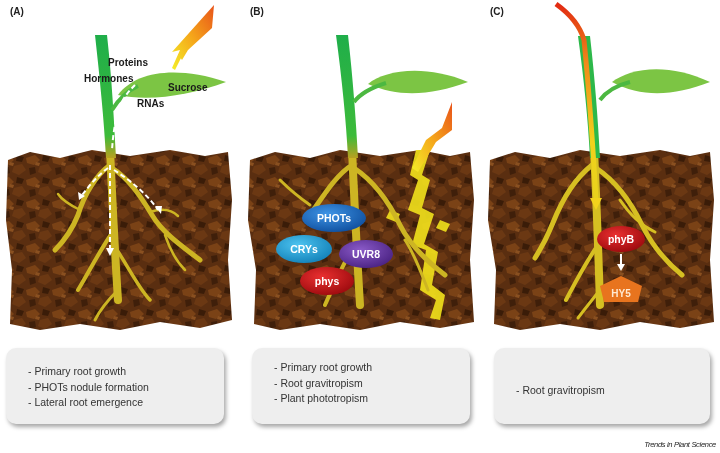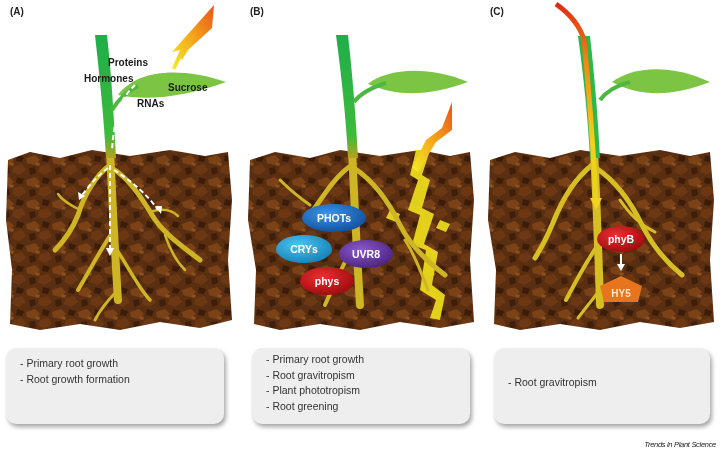--- a/index.html
+++ b/index.html
@@ -2,21 +2,21 @@
 <html><head>
 <meta charset="utf-8">
 <style>
   html, body { margin:0; padding:0; background:#ffffff; }
   body { width:720px; height:453px; position:relative; overflow:hidden; font-family:"Liberation Sans", sans-serif; }
   .panel { position:absolute; top:0; width:240px; height:453px; }
   .panel-label { position:absolute; left:10px; top:6px; font-size:10px; font-weight:bold; color:#222; }
   .scene { position:absolute; left:0; top:0; width:240px; height:340px; }
   .info-box { position:absolute; top:348px; height:76px; background:#eeeeee; border-radius:10px;
               box-shadow: 2px 3px 4px rgba(0,0,0,0.35); padding:8px 14px; box-sizing:border-box; }
-  .info-box ul { list-style:none; margin:0; padding:0; }
+  .info-box ul { list-style:none; margin:8px; padding:0; }
   .info-box li { font-size:10.5px; color:#333; line-height:15.5px; }
   .info-box li::before { content:"- "; }
   .credit { position:absolute; right:4px; bottom:4px; font-size:7.5px; color:#222; letter-spacing:-0.3px;font-style:italic; }
   svg text { font-family:"Liberation Sans", sans-serif; }
 </style>
 </head>
 <body>
 
 <svg width="0" height="0" style="position:absolute">
   <defs>
@@ -99,21 +99,22 @@
 
     <text x="108" y="66" font-size="10" font-weight="bold" fill="#1a1a1a">Proteins</text>
     <text x="84" y="82" font-size="10" font-weight="bold" fill="#1a1a1a">Hormones</text>
     <text x="137" y="107" font-size="10" font-weight="bold" fill="#1a1a1a">RNAs</text>
     <text x="168" y="91" font-size="10" font-weight="bold" fill="#1a1a1a">Sucrose</text>
   </svg>
   <div class="panel-label">(A)</div>
   <div class="info-box" style="left:6px; width:218px; padding-top:8px;">
     <ul>
       <li>Primary root growth</li>
-      <li>Root growth formation</li>
+      <li>PHOTs nodule formation</li>
+      <li>Lateral root emergence</li>
     </ul>
   </div>
 </div>
 
 <div class="panel" style="left:240px;">
   <svg class="scene" viewBox="0 0 240 340">
     <path d="M10 160 L35 152 L70 158 L100 150 L140 156 L180 150 L210 156 L230 152 L234 200 L230 260 L234 322 L200 328 L160 322 L120 330 L80 324 L40 330 L14 324 L16 270 L8 220 Z" fill="url(#soilPat)"></path>
 
     <g fill="#f2e21c" opacity="0.9">
       <path d="M176 150 L170 175 L178 180 L168 210 L180 215 L172 245 L186 250 L180 290 L196 300 L190 318 L200 320 L205 295 L192 285 L198 252 L184 244 L194 214 L182 208 L190 180 L182 175 L190 150 Z"></path>
@@ -149,21 +150,20 @@
       <ellipse cx="87" cy="281" rx="27" ry="14" fill="url(#phyG)"></ellipse>
       <text x="87" y="285" font-size="10.5" font-weight="bold" fill="#ffffff" text-anchor="middle">phys</text>
     </g>
   </svg>
   <div class="panel-label">(B)</div>
   <div class="info-box" style="left:12px; width:218px; padding-top:4px;">
     <ul>
       <li>Primary root growth</li>
       <li>Root gravitropism</li>
       <li>Plant phototropism</li>
-      <li>Root greening</li>
     </ul>
   </div>
 </div>
 
 <div class="panel" style="left:480px;">
   <svg class="scene" viewBox="0 0 240 340">
     <path d="M10 160 L35 152 L70 158 L100 150 L140 156 L180 150 L210 156 L230 152 L234 200 L230 260 L234 322 L200 328 L160 322 L120 330 L80 324 L40 330 L14 324 L16 270 L8 220 Z" fill="url(#soilPat)"></path>
     <g fill="none" stroke="#d6bf22" stroke-linecap="round">
       <path d="M114 150 C116 190 118 240 120 305" stroke-width="8"></path>
       <path d="M112 165 C96 178 84 195 72 225 C66 240 60 250 55 258" stroke-width="5"></path>

